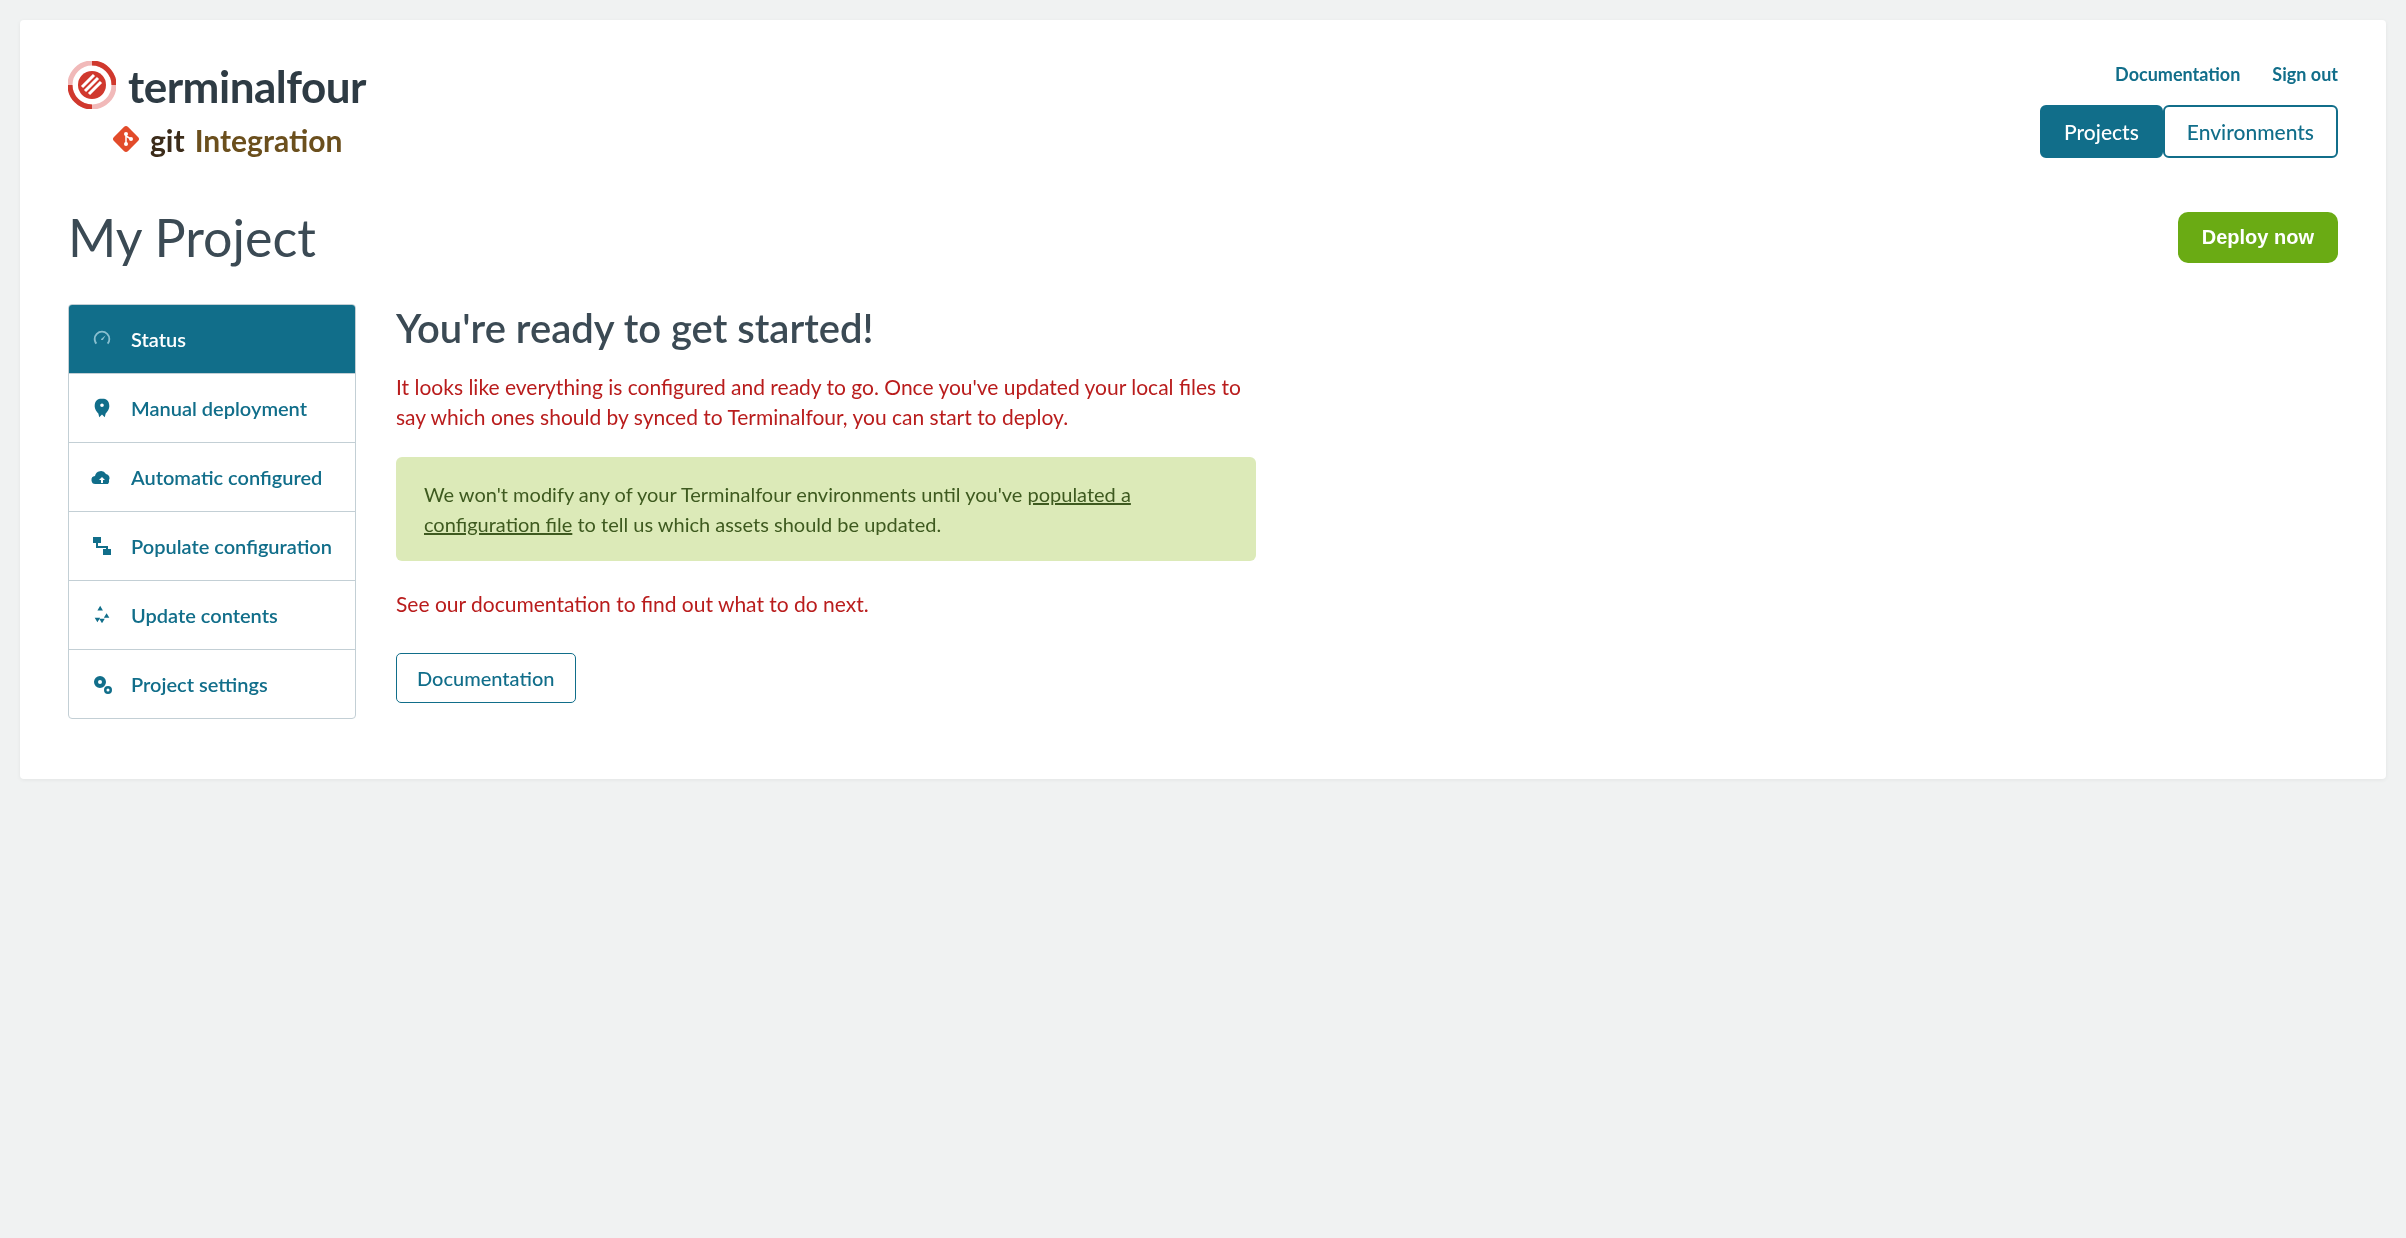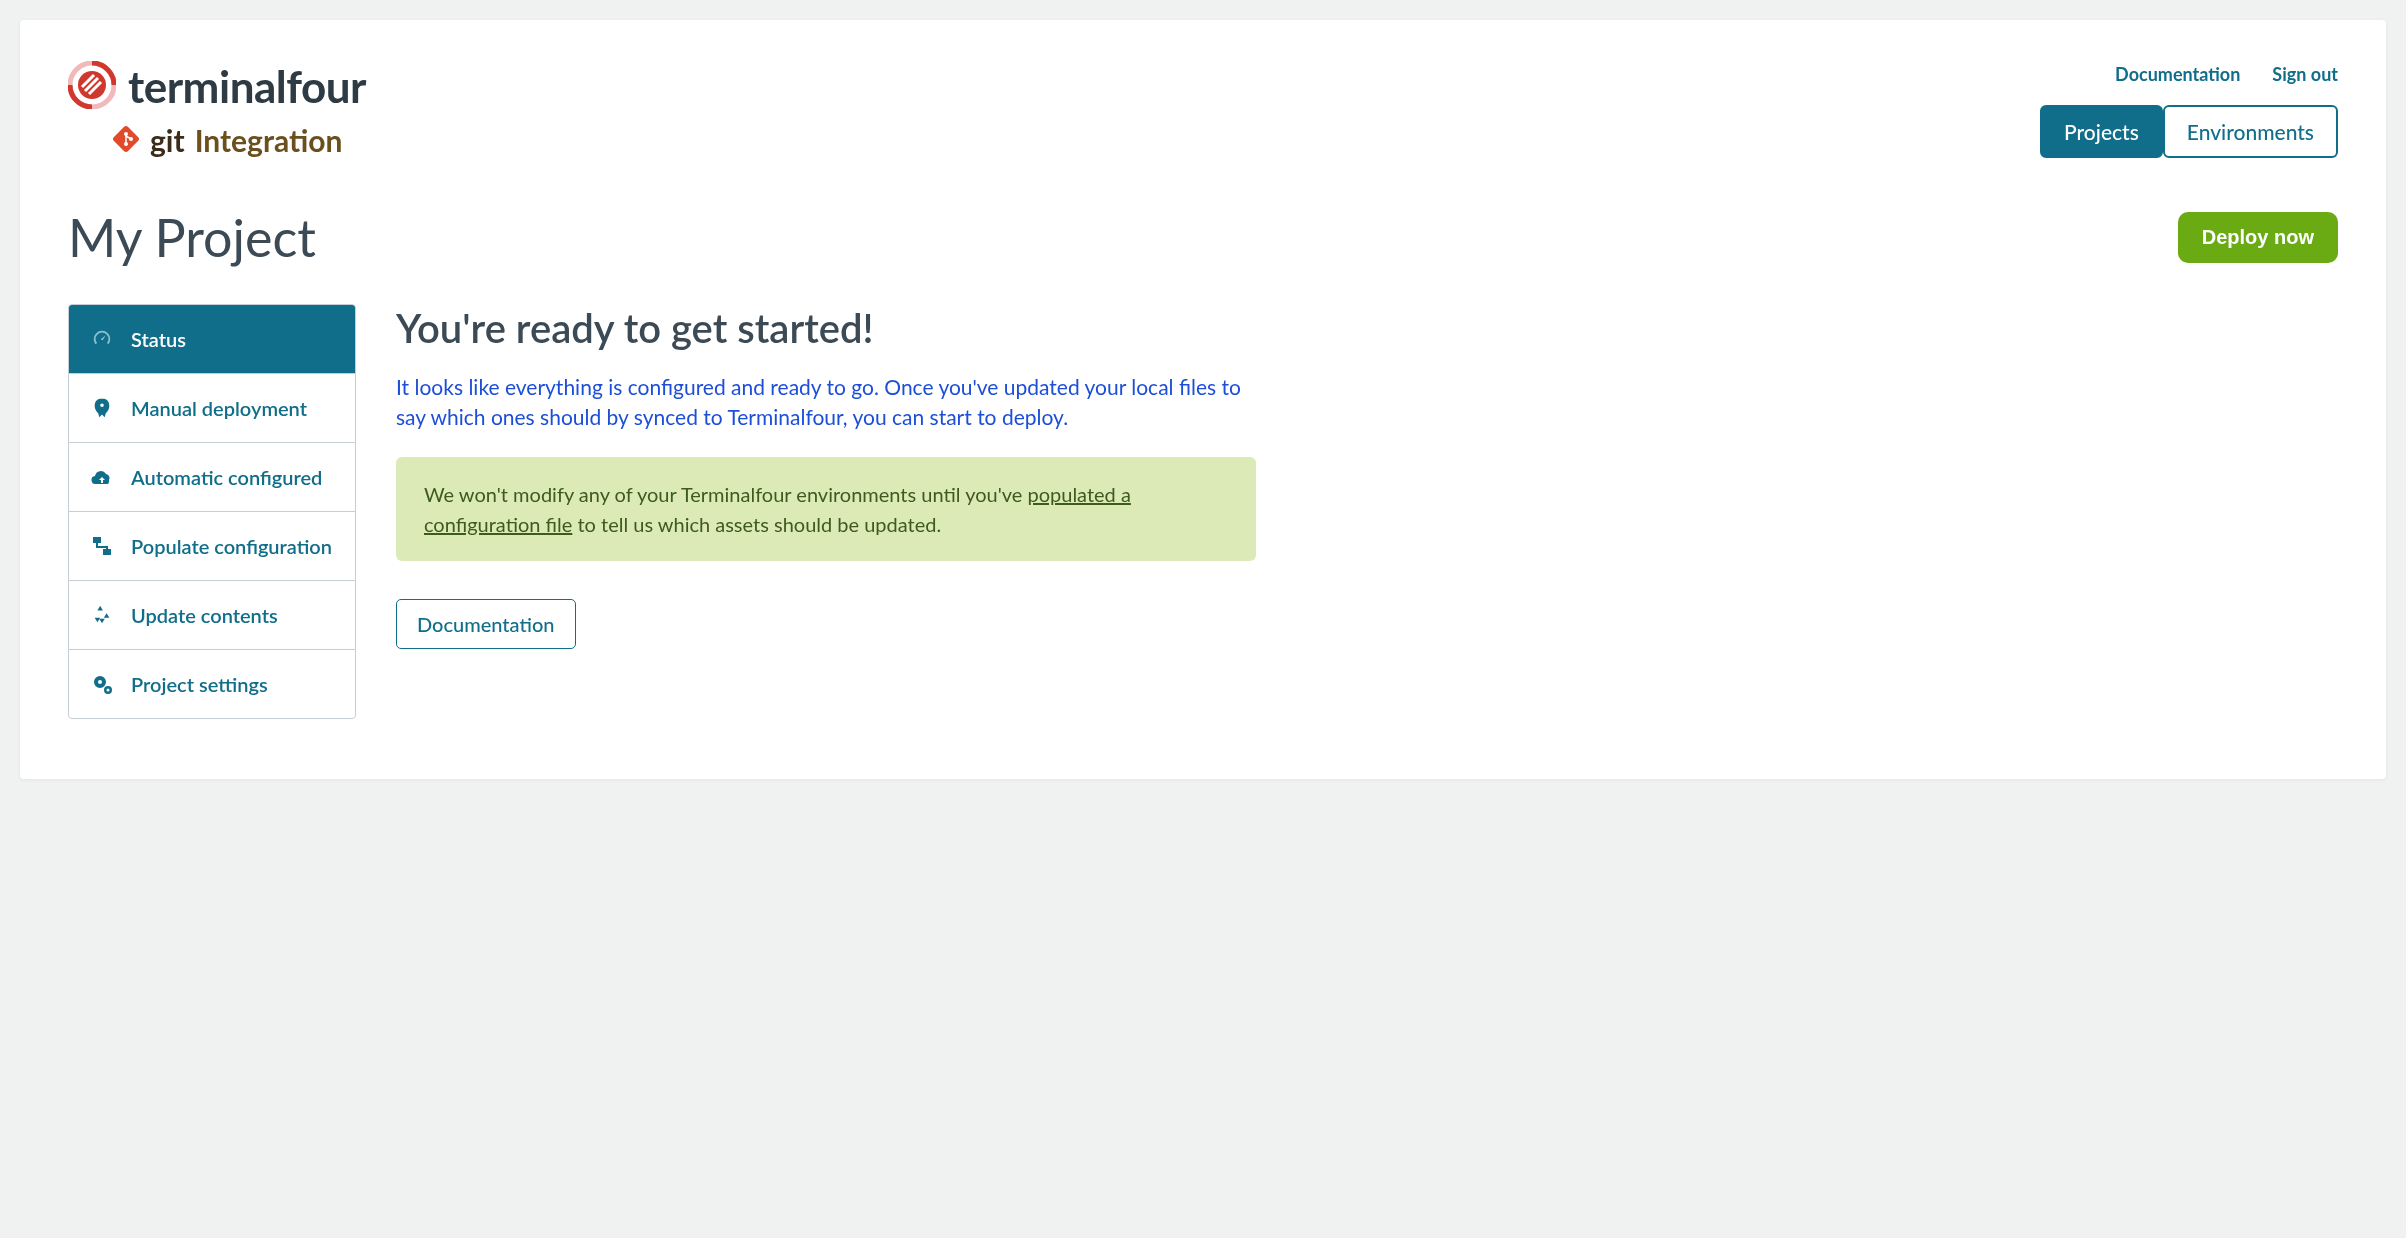--- a/index.html
+++ b/index.html
@@ -133,21 +133,21 @@
 
   .main-content { flex: 1; max-width: 860px; }
   .heading {
     font-size: 40px;
     font-weight: 600;
     color: #3b4a54;
     margin-bottom: 20px;
   }
   .para {
     font-size: 21px;
-    color: #1d4ed8;
+    color: #b91c1c;
     line-height: 1.45;
     margin-bottom: 24px;
   }
   .callout {
     background: #dceab8;
     border-radius: 6px;
     padding: 22px 28px;
     font-size: 20px;
     color: #3e5a1f;
     line-height: 1.5;
@@ -278,17 +278,18 @@
         <span>Project settings</span>
       </div>
     </div>
 
     <div class="main-content">
       <h2 class="heading">You're ready to get started!</h2>
       <p class="para">It looks like everything is configured and ready to go. Once you've updated your local files to say which ones should by synced to Terminalfour, you can start to deploy.</p>
       <div class="callout">
         <span>We won't modify any of your Terminalfour environments until you've </span><a>populated a configuration file</a><span> to tell us which assets should be updated.</span>
       </div>
+      <p class="para">See our documentation to find out what to do next.</p>
       <div class="doc-btn">Documentation</div>
     </div>
   </div>
 
 </div>
 
 </body></html>

